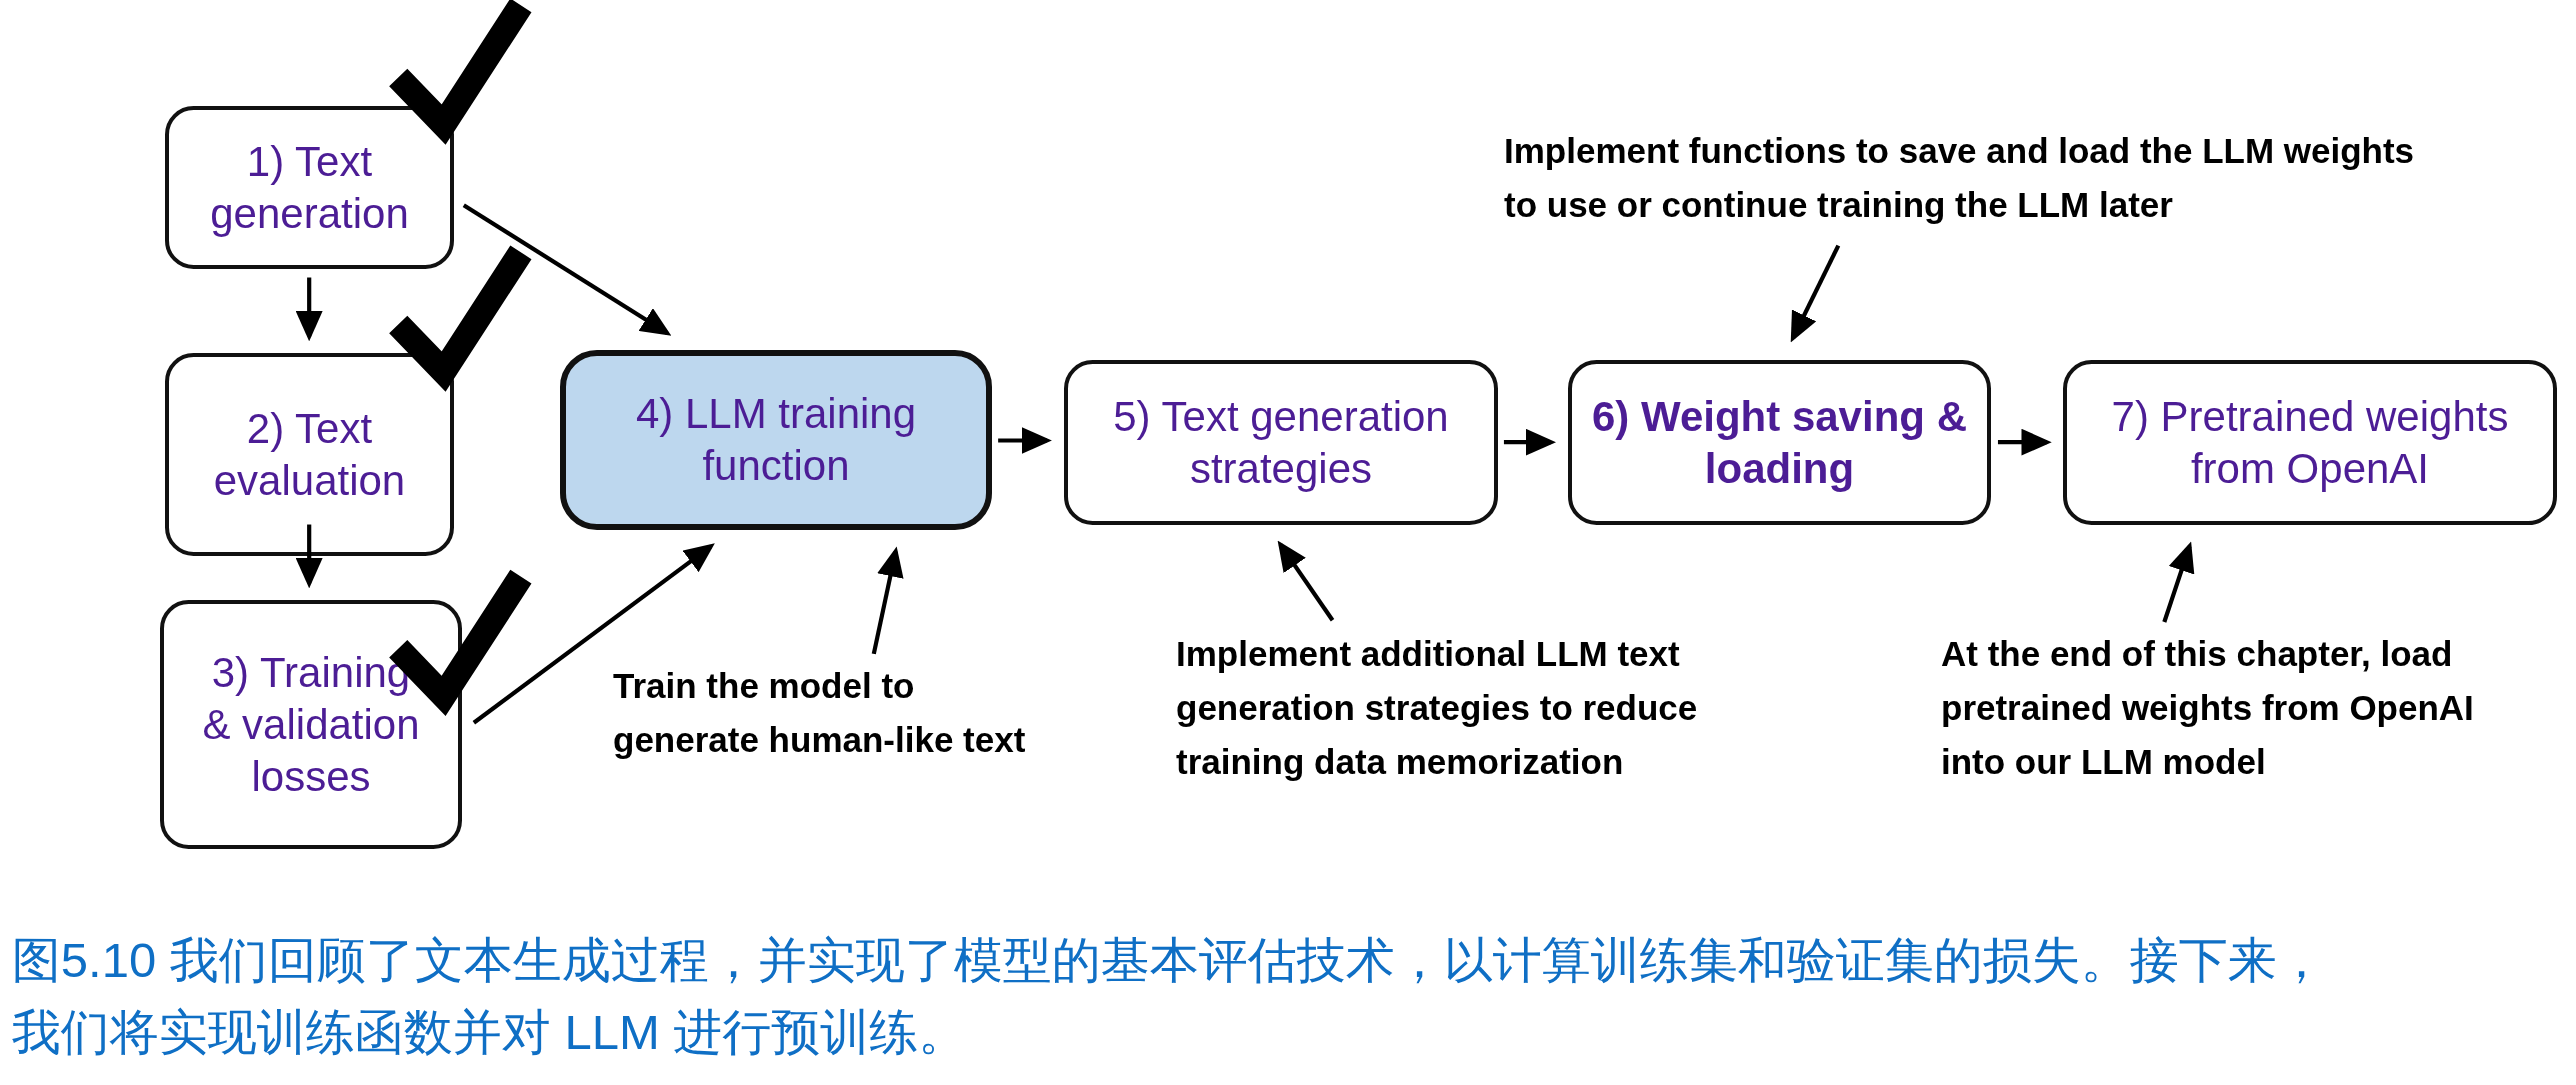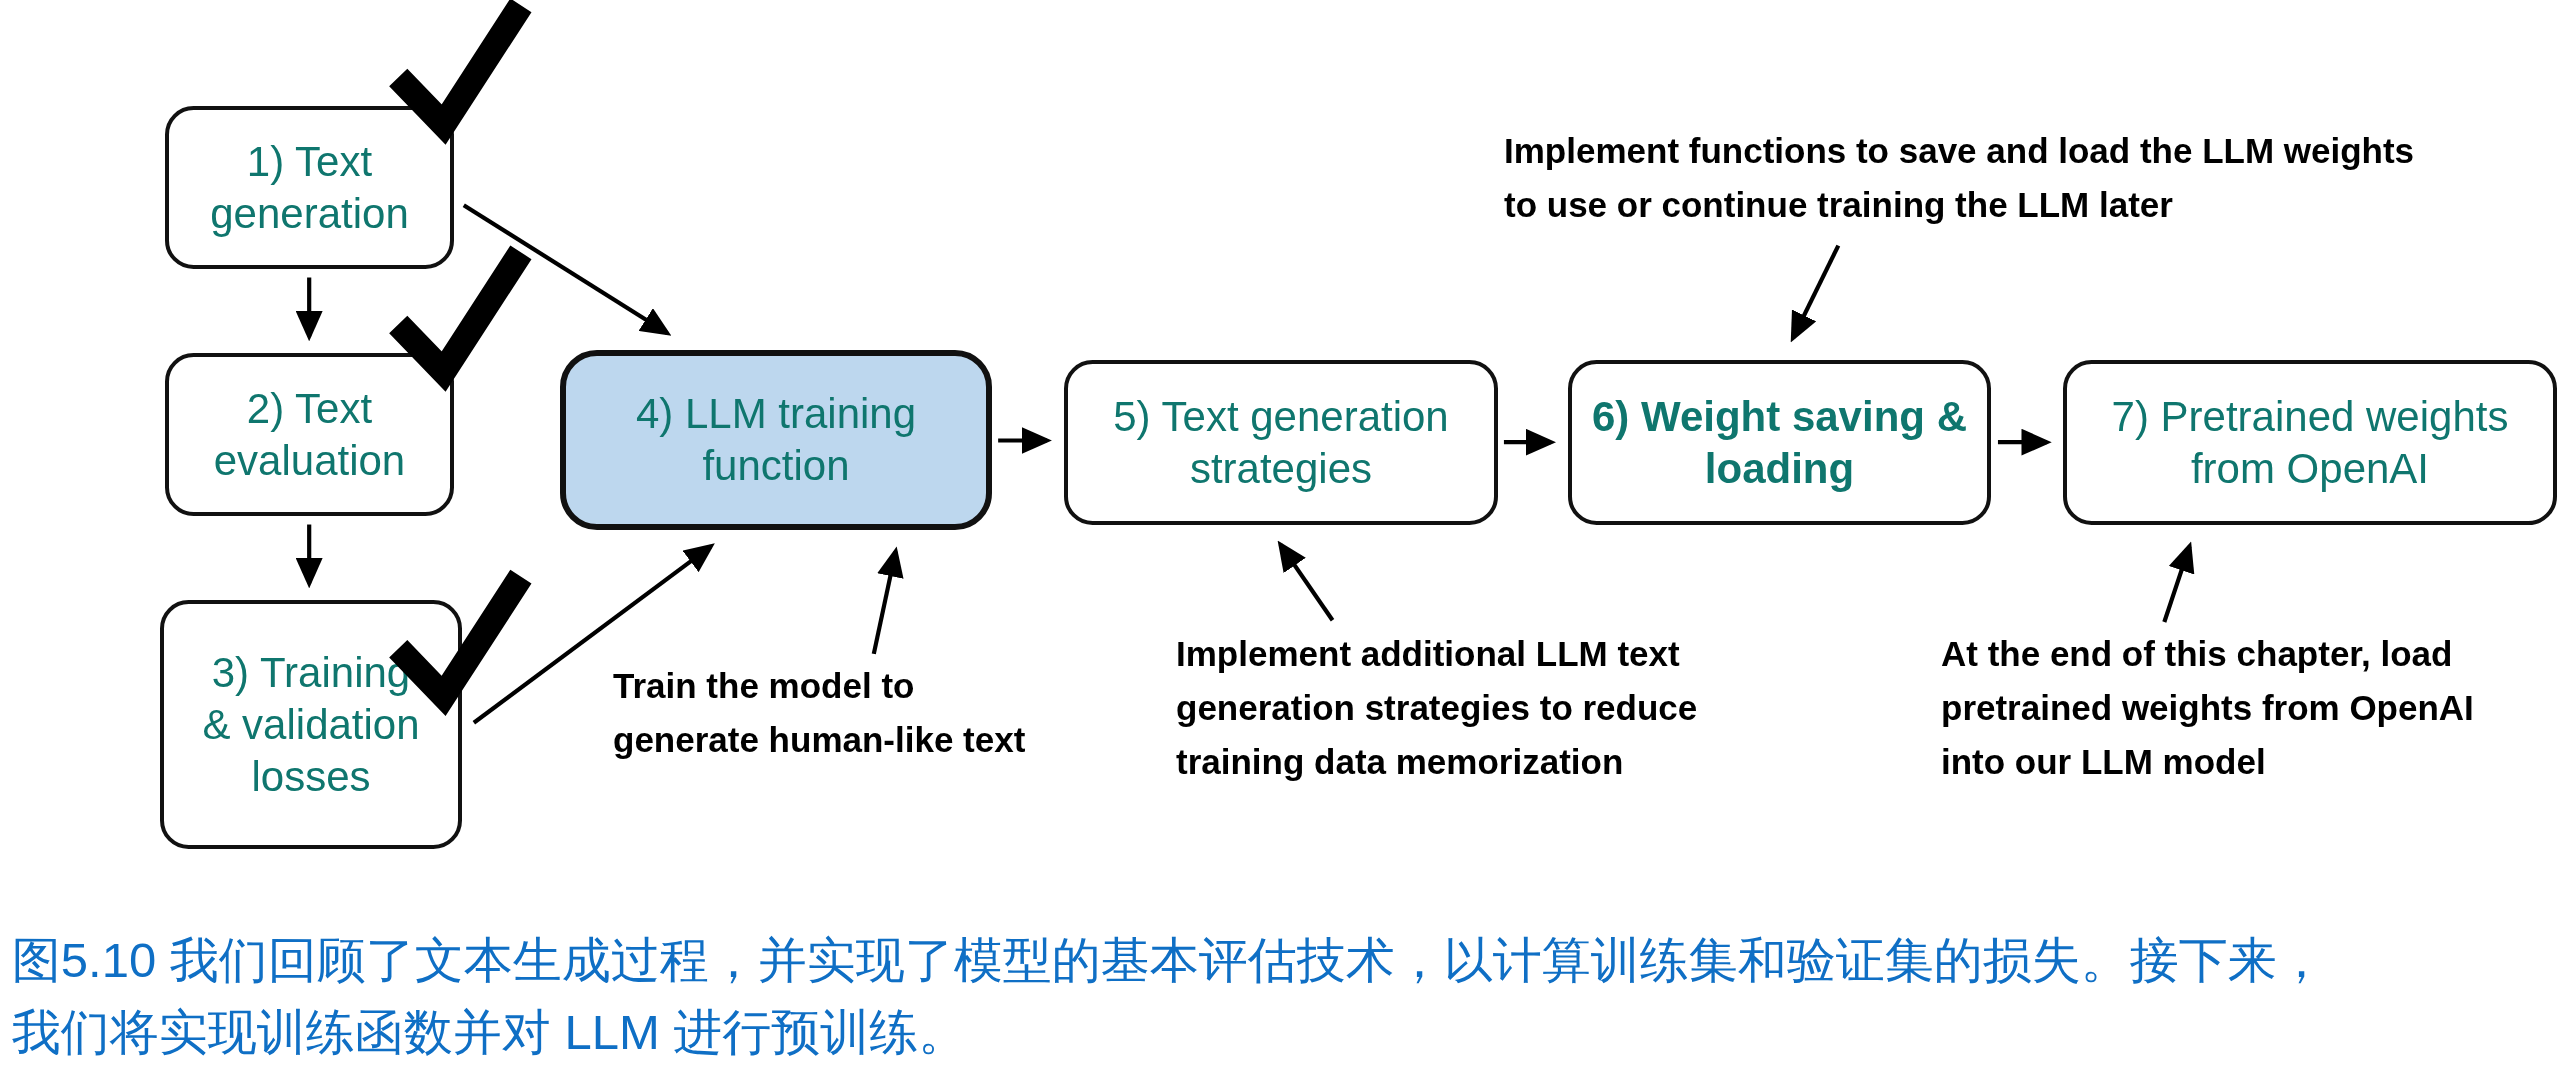--- a/index.html
+++ b/index.html
@@ -25,21 +25,21 @@
   .box {
     position: absolute;
     z-index: 2;
     background: #ffffff;
     border: 4.2px solid #111111;
     border-radius: 28.6px;
     display: flex;
     align-items: center;
     justify-content: center;
     text-align: center;
-    color: #0f766e;
+    color: #4c1d95;
     font-size: 42px;
     line-height: 52px;
     box-sizing: border-box;
   }
   .box--highlight {
     background: var(--hl-fill, #bdd7ee);
     border-width: 6.7px;
     border-radius: 37px;
   }
   .box-label { white-space: pre-line; }
@@ -66,21 +66,21 @@
 </head>
 <body>
 
 <div class="page">
 
   <div class="box" style="left:165px; top:106px; width:289px; height:163px;">
     <span class="box-label">1) Text
 generation</span>
   </div>
 
-  <div class="box" style="left:165px; top:353px; width:289px; height:163px;">
+  <div class="box" style="left:165px; top:353px; width:289px; height:203px;">
     <span class="box-label">2) Text
 evaluation</span>
   </div>
 
   <div class="box" style="left:160px; top:600px; width:302px; height:249px;">
     <span class="box-label">3) Training
 &amp; validation
 losses</span>
   </div>
 

